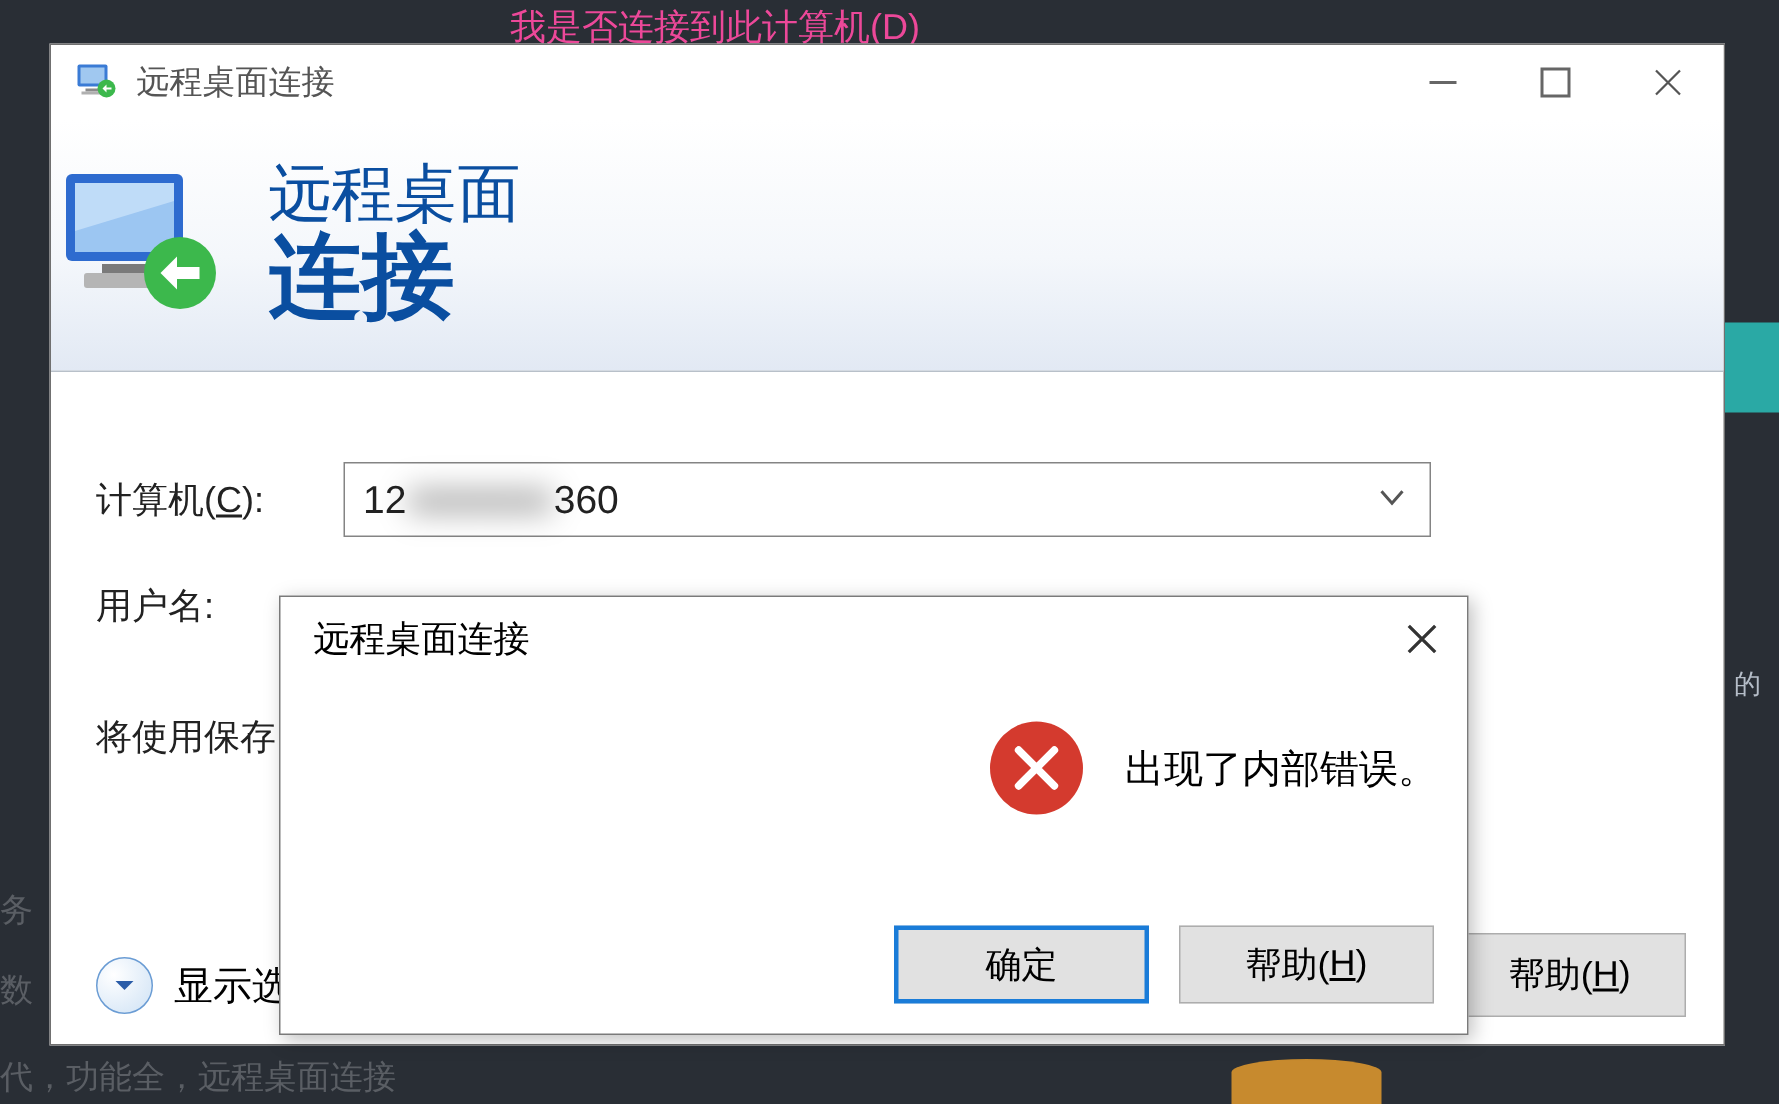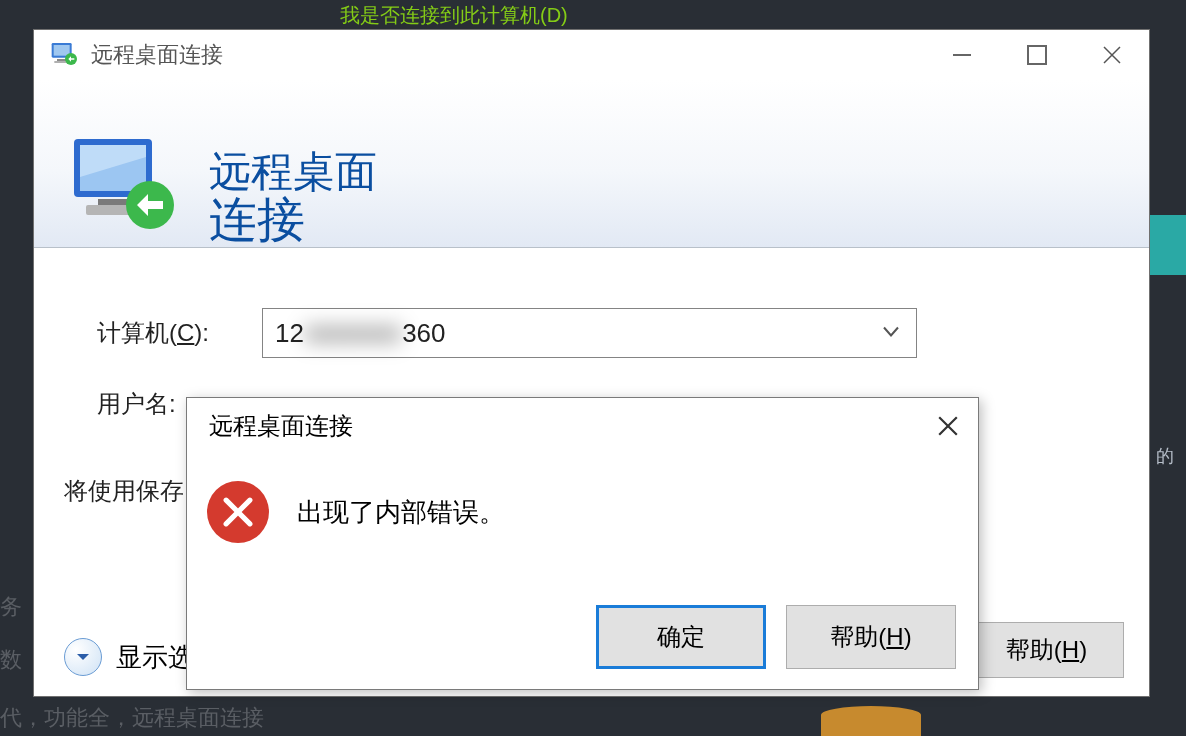--- a/index.html
+++ b/index.html
@@ -8,22 +8,22 @@
     height: 736px;
     font-family: "Microsoft YaHei", "Segoe UI", sans-serif;
     background: #292e35;
     position: relative;
     overflow: hidden;
   }
   .bg-text-top {
     position: absolute;
     top: 2px;
     left: 340px;
-    color: #84cc16;
-    font-size: 20px;
+    color: #ec4899;
+    font-size: 24px;
   }
   .bg-text-left1 { position:absolute; top:592px; left:0; color:#5a5e64; font-size:22px; }
   .bg-text-left2 { position:absolute; top:645px; left:0; color:#5a5e64; font-size:22px; }
   .bg-text-left3 { position:absolute; top:703px; left:0; color:#5a5e64; font-size:22px; }
   .bg-block1 { position:absolute; top:215px; right:0; width:40px; height:60px; background:#2aa9a5; }
   .bg-block2 { position:absolute; top:444px; right:0; width:30px; height:40px; color:#b5bdc8; font-size:18px; }
   .bg-block3 { position:absolute; bottom:0; right:265px; width:100px; height:30px; background:#e39a2d; border-radius:50% 50% 0 0/30% 30% 0 0; opacity:.85;}
   
   
   .rdc-window {
@@ -53,41 +53,40 @@
     color:#555; font-size:18px;
   }
   .win-min::before { content:""; display:block; width:18px; height:2px; background:#666; }
   .win-max::before { content:""; display:block; width:16px; height:16px; border:2px solid #666; }
   .win-close { font-size: 28px; color:#555; }
   
   .banner {
     height: 168px;
     background: linear-gradient(to bottom, #ffffff 0%, #f4f7fb 55%, #e2e9f4 100%);
     border-bottom: 1px solid #b8c0c9;
-    display:flex; align-items:flex-end;
-    padding-left: 30px;
+    display:flex; align-items:center;
   }
   .banner-icon { width:120px; height:120px; margin-right:25px; }
   .banner-text-wrap { display:flex; flex-direction:column; }
   .banner-title1 { font-size: 42px; color:#0a4ea0; font-weight:400; line-height:1.05;}
-  .banner-title2 { font-size: 48px; color:#0a4ea0; font-weight:400; line-height:1.1;}
+  .banner-title2 { font-size: 62px; color:#0a4ea0; font-weight:700; line-height:1.1;}
   
   .form-area {
     padding: 60px 30px 0 30px;
     font-size: 24px;
     color:#222;
   }
   .form-row {
     display:flex; align-items:center;
     margin-bottom: 30px;
   }
-  .form-label { width: 165px; margin-left: 33px; }
+  .form-label { width: 165px; }
   .underline { text-decoration: underline; }
   .combo {
-    width: 655px; height: 50px;
+    width: 725px; height: 50px;
     border: 1px solid #848484;
     display:flex; align-items:center;
     padding: 0 12px;
     font-size:26px; color:#222;
     position:relative;
   }
   .combo-chevron {
     position:absolute; right: 15px; top:50%; transform:translateY(-50%);
   }
   .combo-chevron svg { width:20px; height:20px; }
@@ -142,35 +141,36 @@
     font-size: 24px;
   }
   .err-close {
     margin-left:auto; width:60px; height:55px;
     display:flex;align-items:center;justify-content:center;
     font-size:22px;
   }
   .err-body {
     display:flex; align-items:center;
     padding: 28px 20px 0 20px;
+    justify-content: flex-end;
   }
   .err-icon {
     width:62px; height:62px; border-radius:50%;
     background:#d43a2e;
     display:flex;align-items:center;justify-content:center;
     margin-right: 28px;
     flex-shrink:0;
   }
   .err-msg { font-size:26px; }
   .err-buttons {
     position:absolute; bottom: 20px; right: 22px;
     display:flex; gap: 20px;
   }
   .err-btn {
-    width: 170px; height: 64px;
+    width: 170px; height: 52px;
     display:flex; align-items:center; justify-content:center;
     font-size: 24px;
     background:#e1e1e1;
     border:1px solid #adadad;
   }
   .err-btn.primary {
     border: 3px solid #1a7cd8;
   }
 </style>
 </head>

